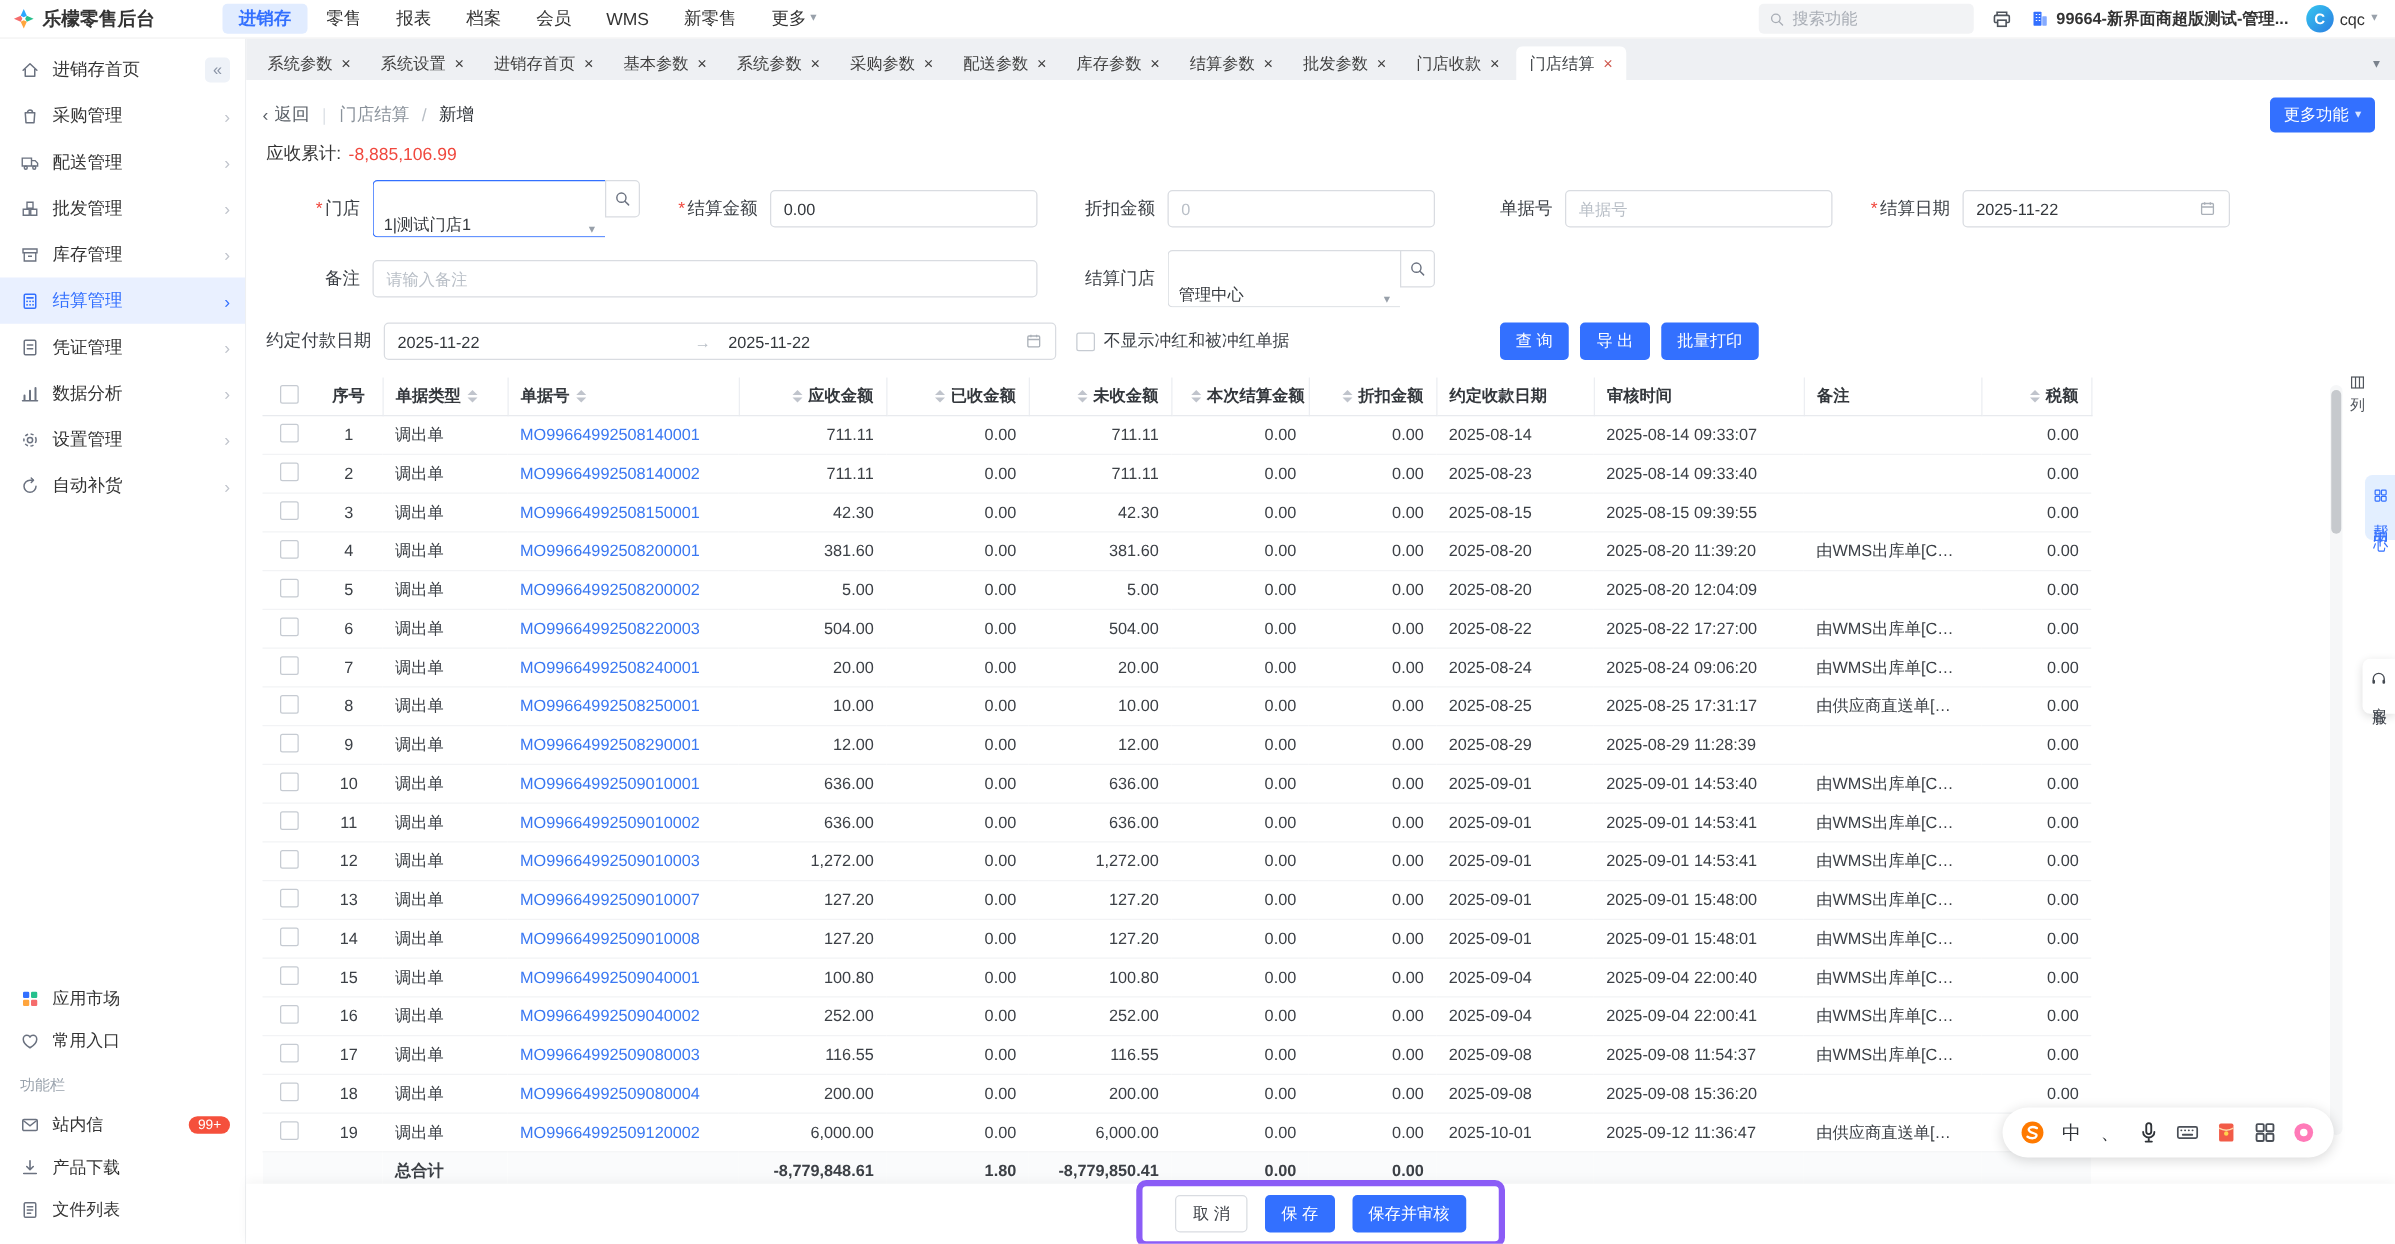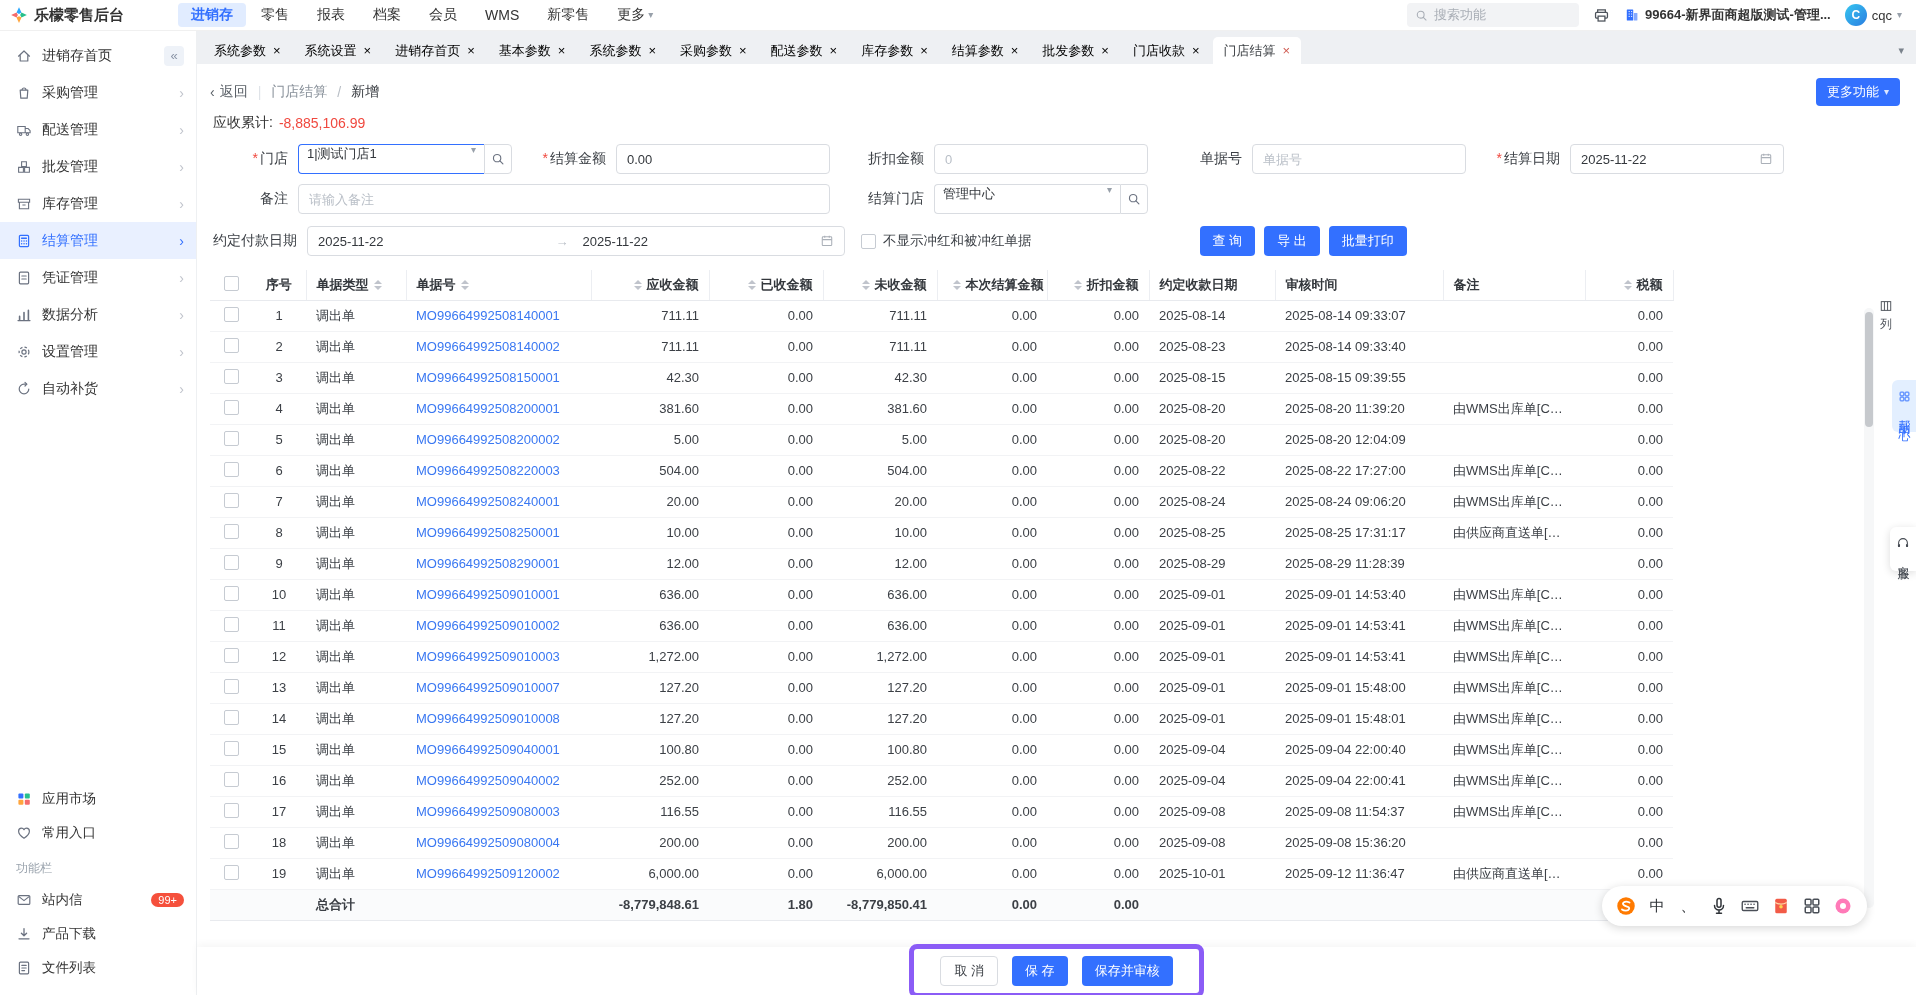--- a/index.html
+++ b/index.html
@@ -34,21 +34,21 @@
 .side-item.active .side-icn,.side-item.active .chev{color:#3370ff}
 .collapse-btn{width:20px;height:20px;border-radius:4px;background:#eef2f8;color:#8a94a6;display:flex;align-items:center;justify-content:center;font-size:13px}
 .side-spacer{flex:1}
 .side-section{font-size:12px;color:#9aa3ad;padding:10px 16px 6px}
 .side-item.small{height:34px;font-size:13.5px}
 .badge{background:#f5503c;color:#fff;font-size:11px;border-radius:9px;padding:1px 7px;margin-left:auto}
 
 .main{flex:1;display:flex;flex-direction:column;position:relative;background:#fff;min-width:0}
 .tabbar{height:33px;background:#eef0f3;display:flex;align-items:flex-end;padding:0 6px}
 .tab-list{display:flex;align-items:flex-end;gap:2px;flex:1;overflow:hidden}
-.tab{height:27px;display:flex;align-items:center;gap:7px;padding:0 11px;font-size:13px;color:#000000;border-radius:5px 5px 0 0;cursor:pointer;white-space:nowrap}
+.tab{height:27px;display:flex;align-items:center;gap:7px;padding:0 11px;font-size:13px;color:#404040;border-radius:5px 5px 0 0;cursor:pointer;white-space:nowrap}
 .tab .tab-x{font-size:13px;color:inherit}
 .tab.active{background:#fff;color:#3f4347}
 .tab.active .tab-x{color:#cf5a50}
 .tab-caret{color:#7a828c;font-size:11px;padding:0 6px 7px;cursor:pointer}
 
 .content{flex:1;padding:0 16px 0 13px;position:relative}
 .bc-row{display:flex;align-items:center;gap:10px;padding-top:12px;height:44px;font-size:14px}
 .back{display:flex;align-items:center;gap:5px;color:#595f66;cursor:pointer}
 .bc-div{color:#dfe3e8}
 .bc-parent{color:#8a929b}
@@ -62,21 +62,21 @@
 .form-row{display:grid;grid-template-columns:repeat(5,318px);margin-top:6px;align-items:center}
 .form-row.second{margin-top:10px}
 .field{display:flex;align-items:center}
 .field.span2{grid-column:1/3}
 .f-label{flex:0 0 88px;text-align:right;padding-right:10px;font-size:14px;color:#3c4046;white-space:nowrap}
 .req:before{content:"*";color:#f0483e;margin-right:2px}
 input.ctl{height:30px;border:1px solid #d9dce1;border-radius:4px;padding:0 10px;width:214px;outline:none;color:#33373c;font-size:13px;font-family:inherit;background:#fff}
 input.ctl::placeholder{color:#b9bfc7}
 input.ctl.wide{width:532px}
 .sel-group{display:flex}
-.select{width:186px;border:1px solid #d9dce1;border-right:none;border-radius:4px 0 0 4px;height:30px;display:flex;align-items:flex-start;padding:0 8px;gap:6px;font-size:13px;background:#fff;cursor:pointer}
+.select{width:186px;border:1px solid #d9dce1;border-right:none;border-radius:4px 0 0 4px;height:46px;display:flex;align-items:flex-end;padding:0 8px;gap:6px;font-size:13px;background:#fff;cursor:pointer}
 .select.focused{border-color:#3370ff}
 .sel-val{flex:1;color:#33373c;white-space:nowrap;overflow:hidden}
 .sel-search{width:28px;height:30px;border:1px solid #d9dce1;border-radius:0 4px 4px 0;display:flex;align-items:center;justify-content:center;color:#6b7280;cursor:pointer;background:#fff}
 .sel-search .icn{width:14px;height:14px}
 .datebox{width:214px;height:30px;border:1px solid #d9dce1;border-radius:4px;display:flex;align-items:center;padding:0 10px;gap:8px;font-size:13px;background:#fff;cursor:pointer}
 .datebox .d-val{flex:1;color:#33373c}
 .datebox .icn{width:14px;height:14px;color:#aab0b8}
 
 .section-title{display:flex;align-items:center;gap:7px;margin-top:16px;font-size:14px;font-weight:700;color:#2e3338}
 .section-title .bar{width:4px;height:14px;background:#3370ff;border-radius:2px}

